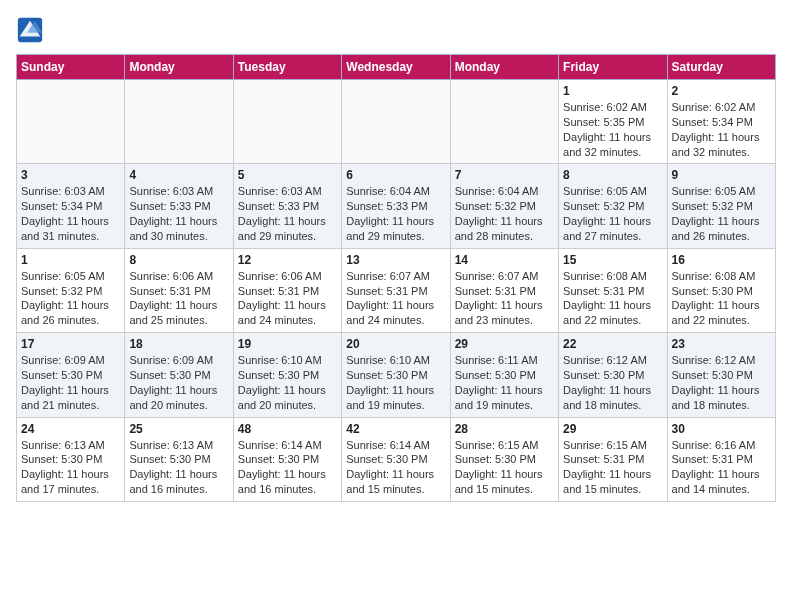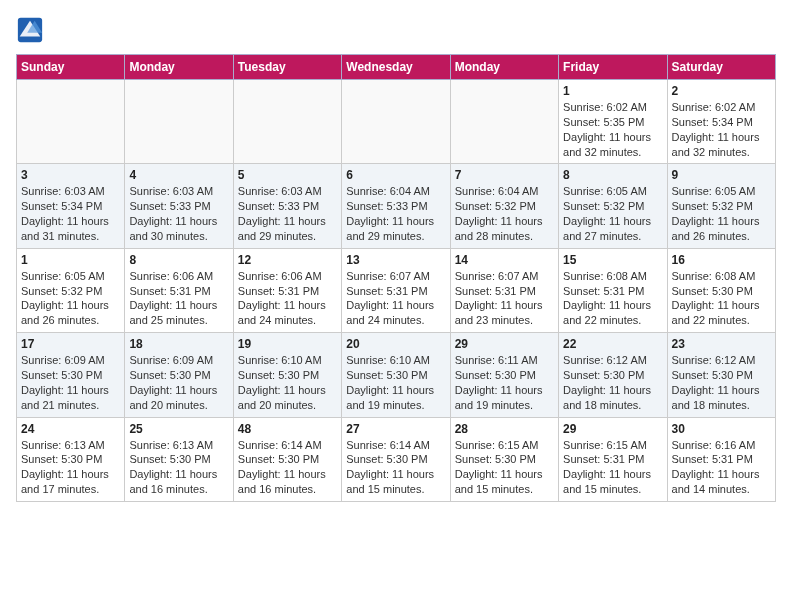--- a/index.html
+++ b/index.html
@@ -321,21 +321,21 @@
 and 16 minutes.</div>
         </td>
         <td>
           <span class="day-num">48</span>
           <div class="day-info">Sunrise: 6:14 AM
 Sunset: 5:30 PM
 Daylight: 11 hours
 and 16 minutes.</div>
         </td>
         <td>
-          <span class="day-num">27</span>
+          <span class="day-num">42</span>
           <div class="day-info">Sunrise: 6:14 AM
 Sunset: 5:30 PM
 Daylight: 11 hours
 and 15 minutes.</div>
         </td>
         <td>
           <span class="day-num">28</span>
           <div class="day-info">Sunrise: 6:15 AM
 Sunset: 5:30 PM
 Daylight: 11 hours

